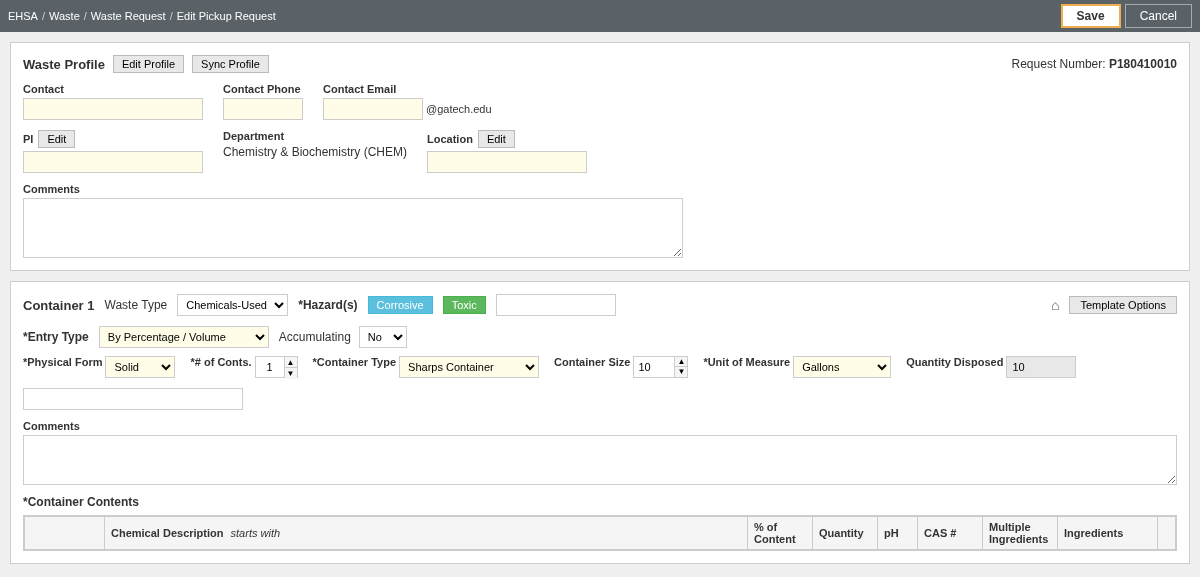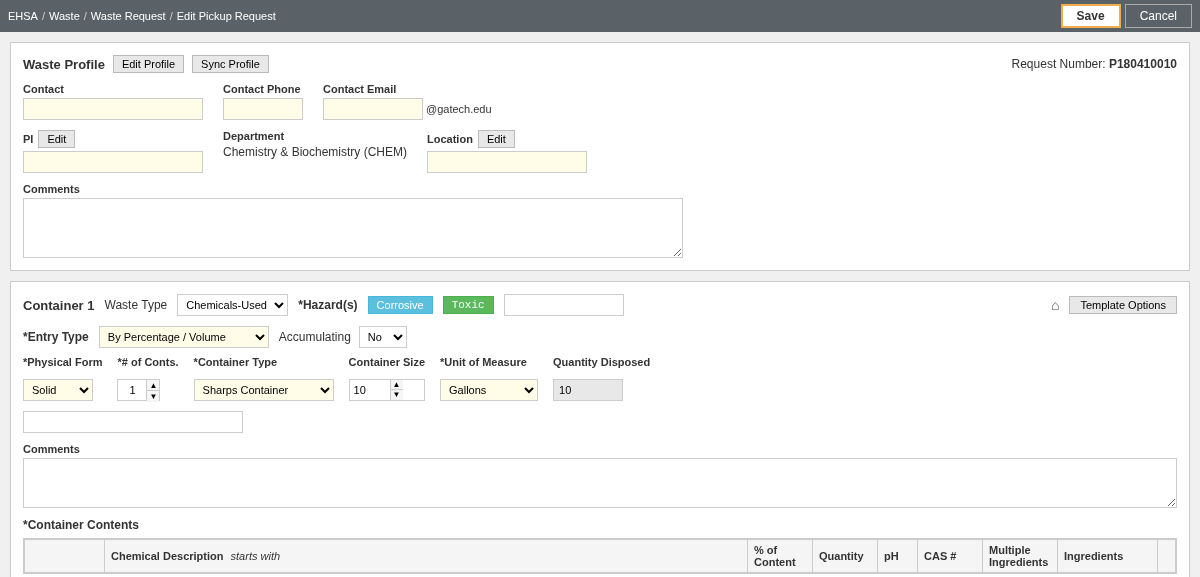--- a/index.html
+++ b/index.html
@@ -147,21 +147,20 @@
     }
     .hazard-corrosive {
       background: #5bc0de;
       color: #fff;
       border-color: #46b8da;
     }
     .hazard-toxic {
       background: #5cb85c;
       color: #fff;
       border-color: #4cae4c;
-      font-family: Liberation Mono, monospace;
     }
     .hazard-input {
       border: 1px solid #ccc;
       width: 120px;
       height: 22px;
       padding: 2px 4px;
       font-size: 11px;
     }
 
     .select-field {
@@ -191,22 +190,22 @@
 
     
     .pf-row {
       display: flex;
       gap: 15px;
       align-items: flex-end;
       margin-bottom: 10px;
     }
     .pf-group {
       display: flex;
-      flex-direction: column;
-      gap: 11px;
+      flex-direction: row;
+      gap: 3px;
       justify-content: center;
     }
     .pf-group label {
       font-size: 11px;
       font-weight: bold;
     }
     .qty-disposed-input {
       background: #e8e8e8;
       border: 1px solid #ccc;
       padding: 3px 5px;

